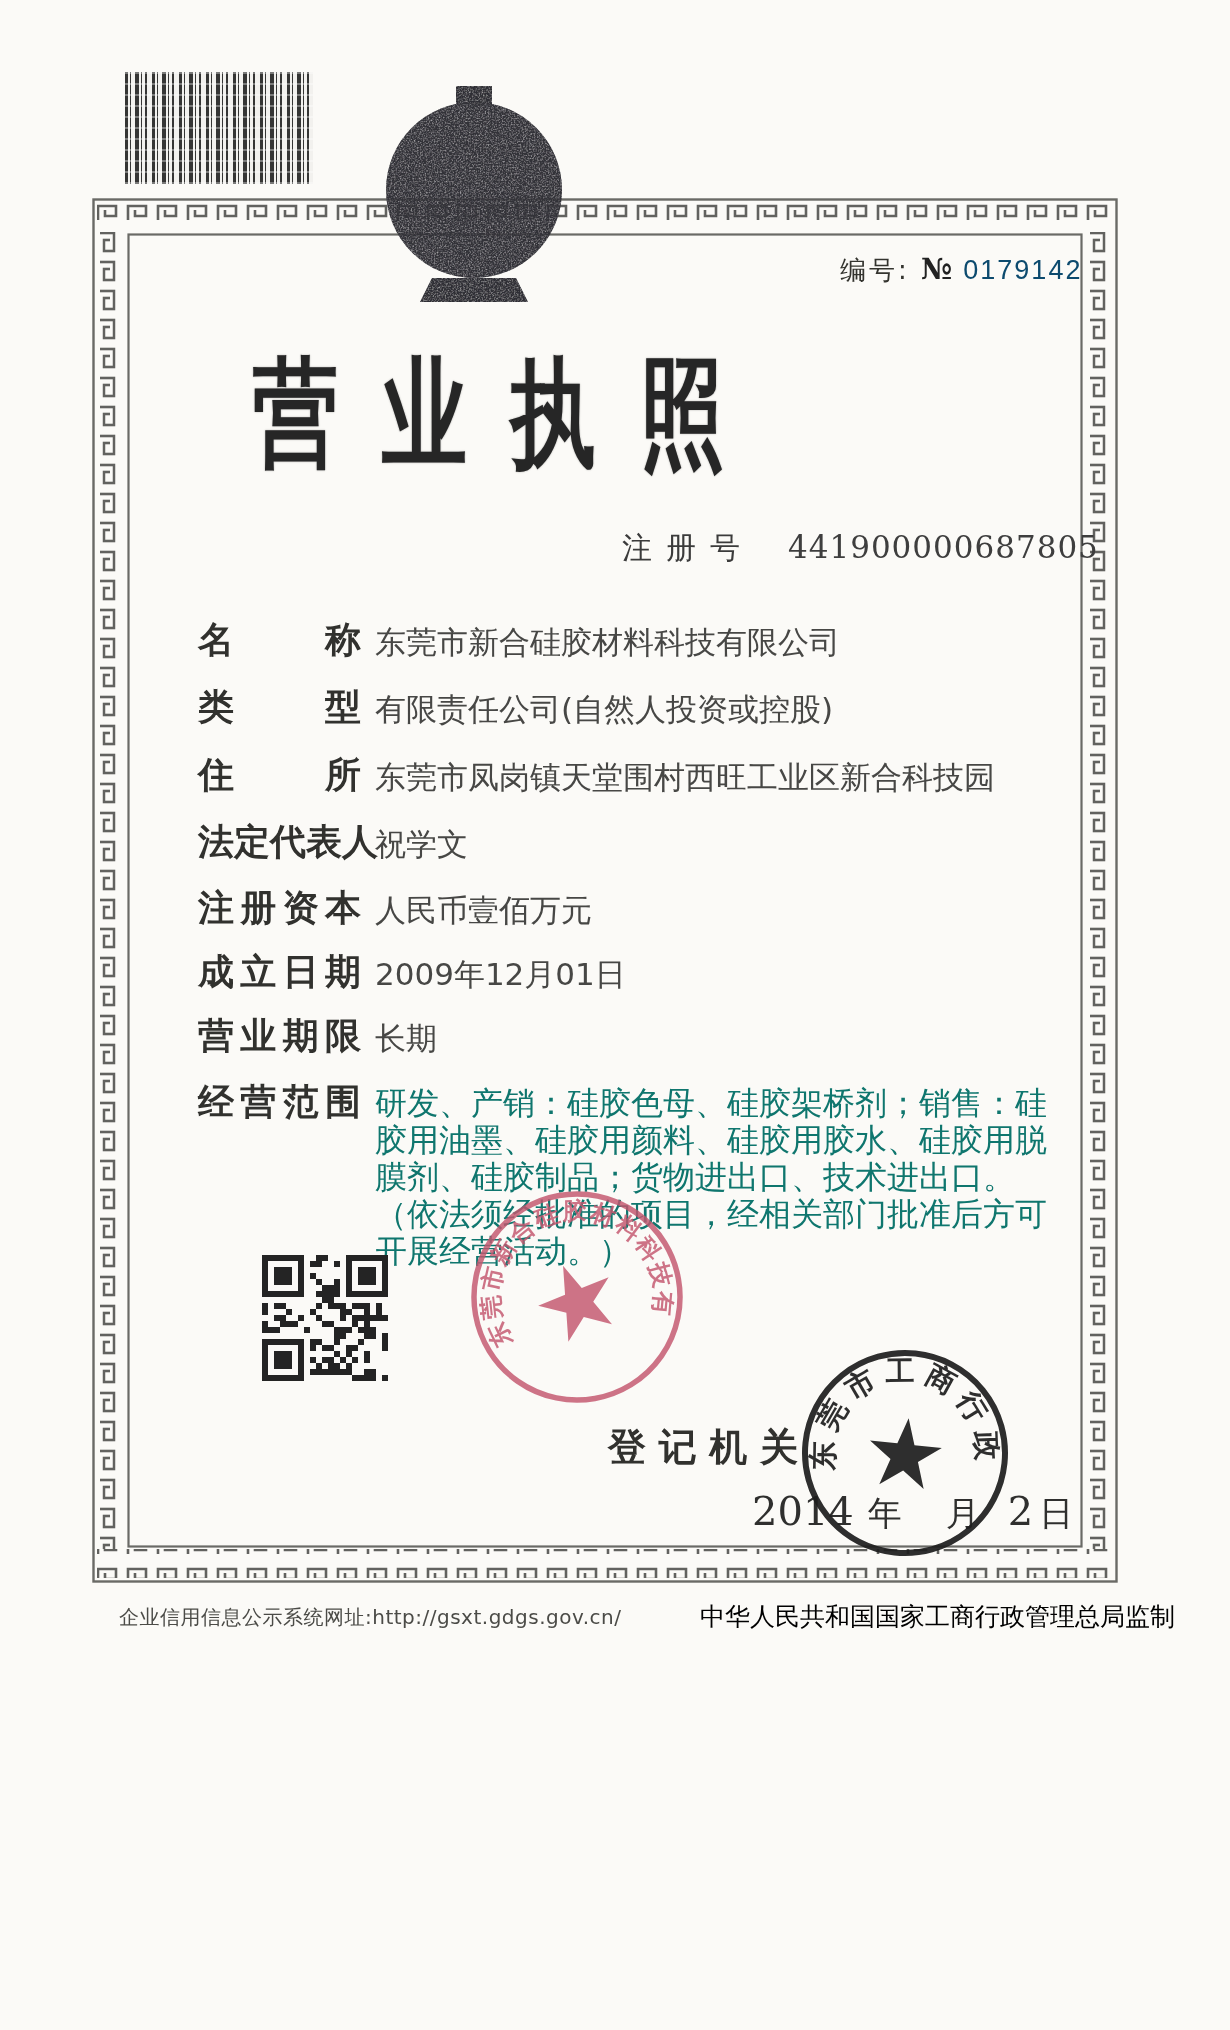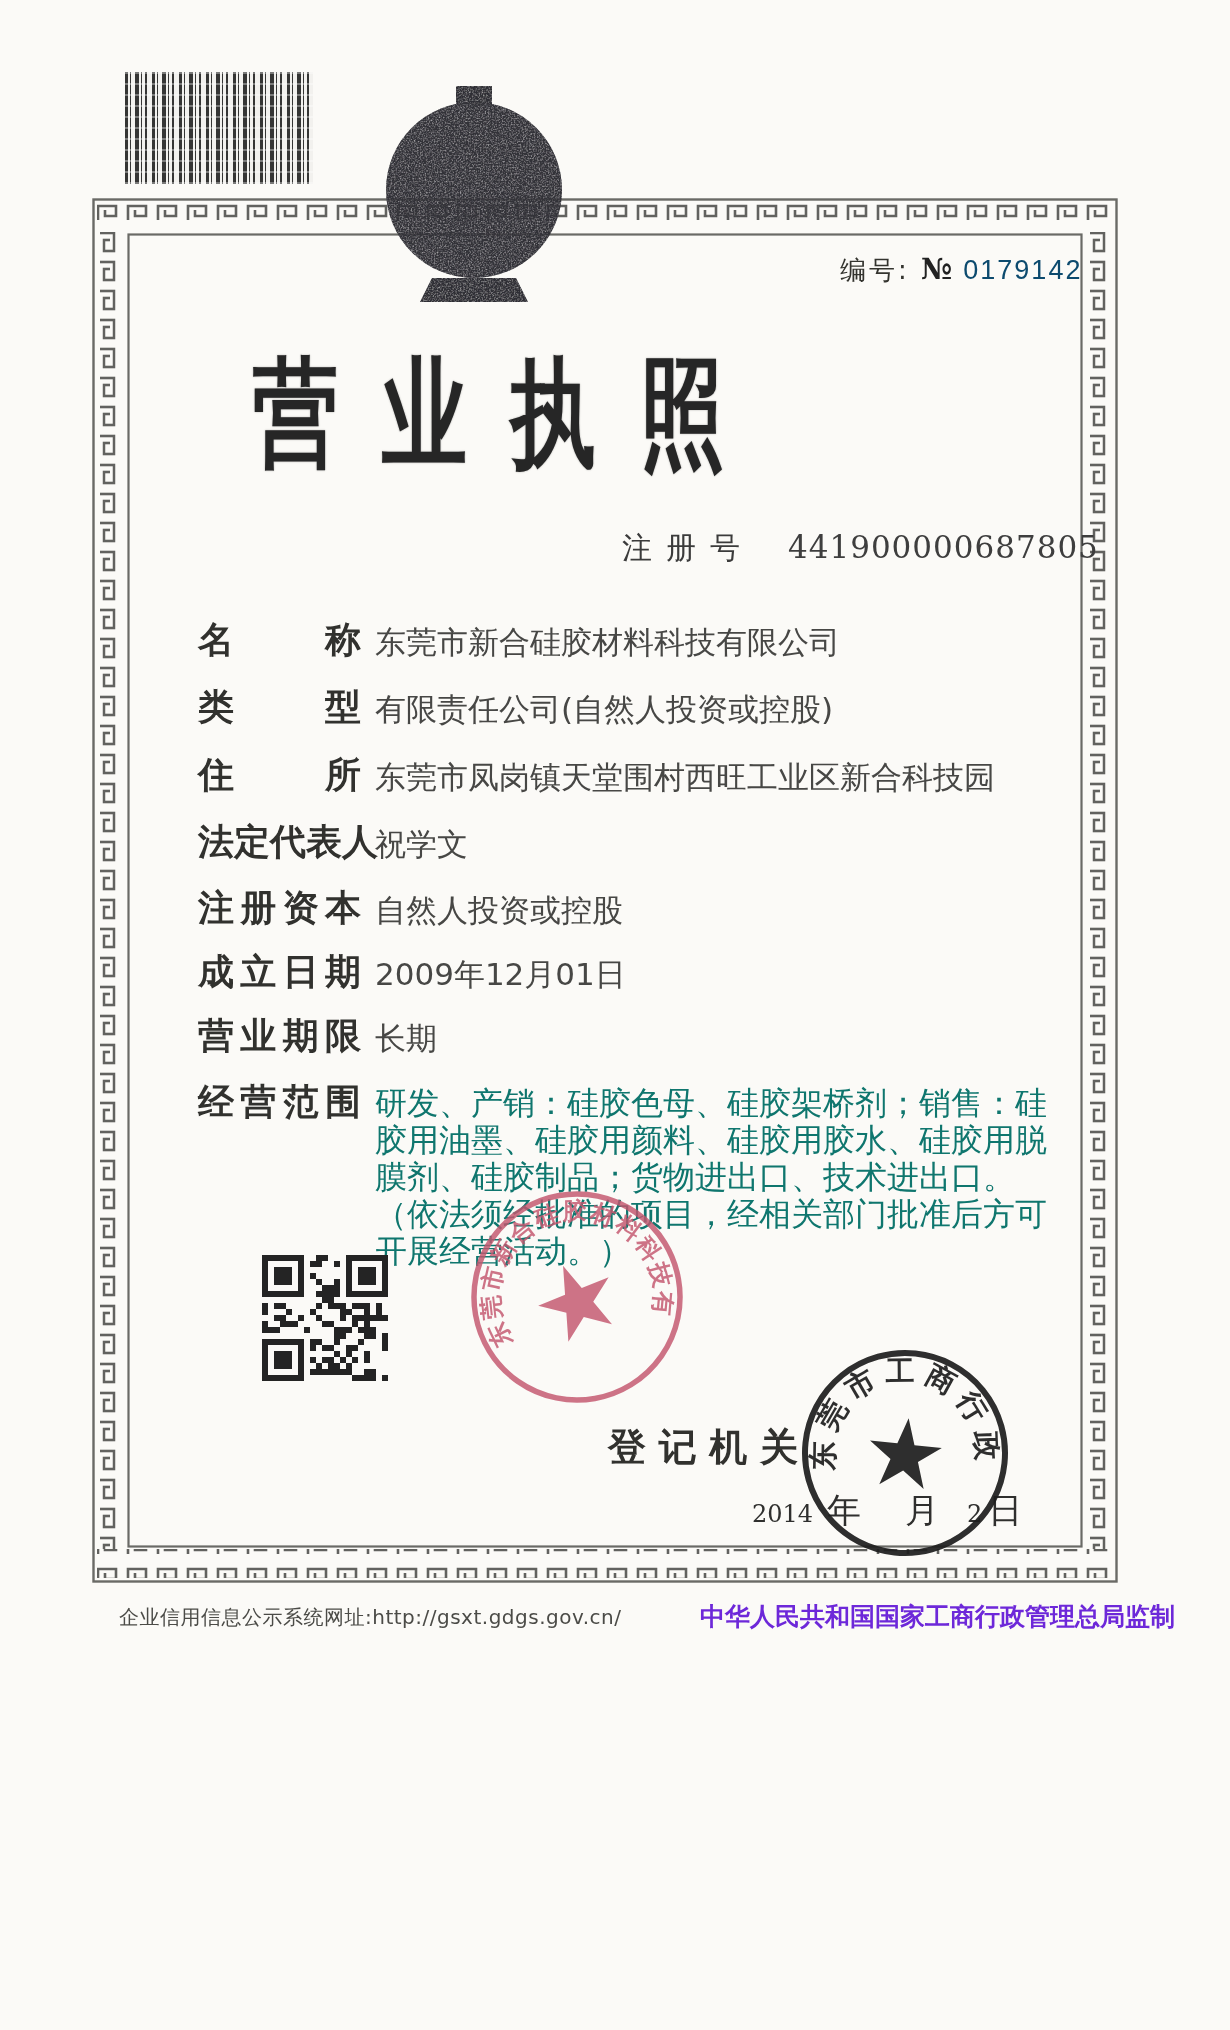--- a/index.html
+++ b/index.html
@@ -50,31 +50,31 @@
 
   
   .field-row{left:198px;display:flex;align-items:flex-start;z-index:3;}
   .field-label{width:163px;flex:0 0 163px;font-size:36px;font-weight:600;color:#31312e;}
   .field-value{margin-left:14px;padding-top:6px;font-size:31px;color:#474745;white-space:nowrap;}
   .field-value.wrap{white-space:normal;width:675px;font-size:32px;line-height:37px;padding-top:7px;color:#0f766e;}
 
   
   .registrar{left:608px;top:1422px;width:190px;font-size:38px;font-weight:600;color:#31312e;z-index:3;}
   .issue-date{left:752px;top:1488px;display:flex;align-items:baseline;font-size:34px;color:#2f2f2e;z-index:3;}
-  .issue-date .d-num{font-family:"DejaVu Serif",serif;font-size:24px;}
+  .issue-date .d-num{font-family:"DejaVu Serif",serif;font-size:40px;}
   .issue-date .g1{width:14px;} .issue-date .g2{width:44px;} .issue-date .g3{width:28px;} .issue-date .g4{width:6px;}
 
   
   .qr{left:262px;top:1255px;z-index:3;}
   .company-seal{left:457px;top:1177px;z-index:4;opacity:.82;}
   .authority-seal{left:790px;top:1338px;z-index:4;opacity:.92;}
 
   
   .footer-left{left:75px;top:1604px;font-size:20px;color:#4b4b47;letter-spacing:.5px;z-index:3;margin-left:44px;}
-  .footer-right{right:55px;top:1600px;font-size:25px;color:#6d28d9;font-weight:700;z-index:3;}
+  .footer-right{right:55px;top:1600px;font-size:25px;color:#000000;font-weight:400;z-index:3;}
 </style>
 </head>
 <body>
 
 <div class="abs barcode"></div>
 
 <div class="abs emblem">
   <svg width="185" height="218" viewBox="0 0 185 218">
     <defs>
       <filter id="speckle" x="-20%" y="-20%" width="140%" height="140%">
@@ -169,21 +169,21 @@
     </span>
   <span class="field-value">祝学文</span>
 </div>
 <div class="abs field-row" style="top:884px">
   <span class="field-label justify-chars">
       <span>注</span>
       <span>册</span>
       <span>资</span>
       <span>本</span>
     </span>
-  <span class="field-value">自然人投资或控股</span>
+  <span class="field-value">人民币壹佰万元</span>
 </div>
 <div class="abs field-row" style="top:948px">
   <span class="field-label justify-chars">
       <span>成</span>
       <span>立</span>
       <span>日</span>
       <span>期</span>
     </span>
   <span class="field-value">2009年12月01日</span>
 </div>

